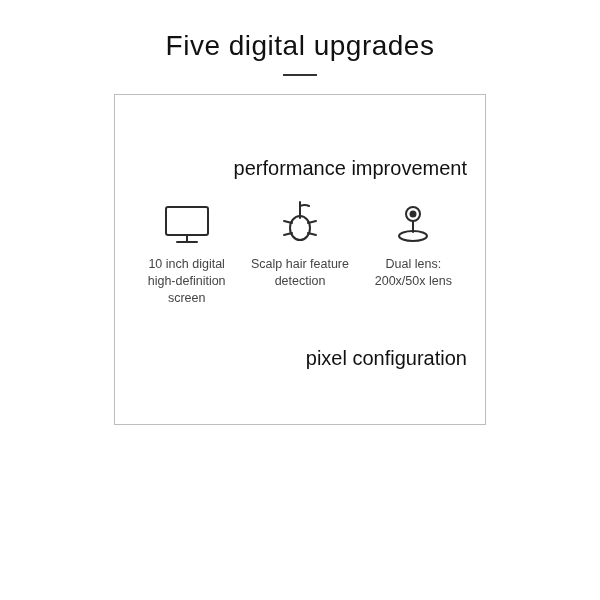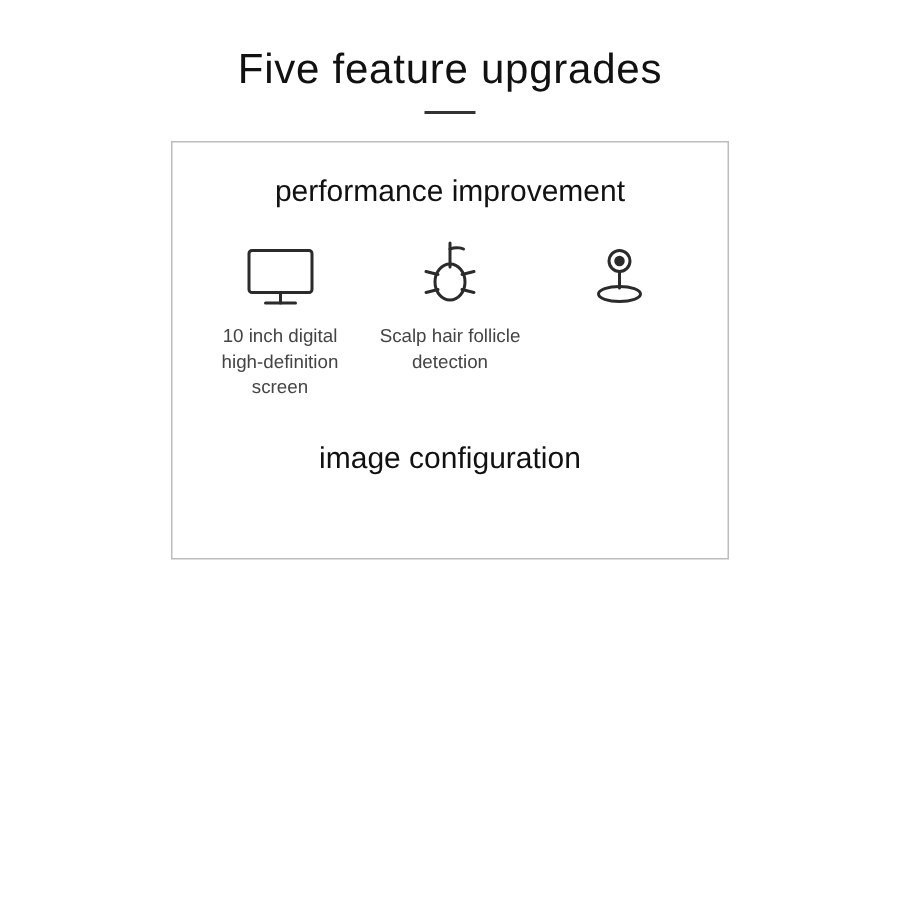--- a/index.html
+++ b/index.html
@@ -23,25 +23,26 @@
     background: #333;
     margin: 12px auto 18px auto;
   }
   .card {
     width: 372px;
     margin: 0 auto;
     border: 1px solid #bdbdbd;
     padding: 22px 18px 28px 18px;
   }
   .section-heading {
-    text-align: center;
+    text-align: right;
     font-size: 20px;
     font-weight: 400;
     color: #111;
     margin-bottom: 18px;
+    margin-top: 40px;
   }
   .row {
     display: flex;
     justify-content: space-around;
     align-items: flex-start;
     gap: 6px;
     margin-bottom: 28px;
   }
   .row.two {
     justify-content: space-evenly;
@@ -68,21 +69,21 @@
     color: #444;
     white-space: pre-line;
   }
   svg { stroke: #2b2b2b; stroke-width: 2; fill: none; stroke-linecap: round; stroke-linejoin: round; }
 </style>
 </head>
 <body>
 
 <div class="page">
 
-  <h1 class="title">Five feature upgrades</h1>
+  <h1 class="title">Five digital upgrades</h1>
   <div class="title-underline"></div>
 
   <div class="card">
 
     <h2 class="section-heading">performance improvement</h2>
 
     <div class="row">
 
       <div class="feature">
         <div class="icon-wrap">
@@ -102,38 +103,40 @@
           <svg width="42" height="46" viewBox="0 0 42 46">
             <path d="M21 2 C21 10 21 14 21 18"></path>
             <path d="M21 6 C26 4 30 6 30 6"></path>
             <ellipse cx="21" cy="28" rx="10" ry="12"></ellipse>
             <line x1="5" y1="21" x2="13" y2="23"></line>
             <line x1="37" y1="21" x2="29" y2="23"></line>
             <line x1="5" y1="35" x2="13" y2="33"></line>
             <line x1="37" y1="35" x2="29" y2="33"></line>
           </svg>
         </div>
-        <div class="caption">Scalp hair follicle
+        <div class="caption">Scalp hair feature
 detection</div>
       </div>
 
       <div class="feature">
         <div class="icon-wrap">
           <svg width="44" height="44" viewBox="0 0 44 44">
             <circle cx="22" cy="12" r="7"></circle>
             <circle cx="22" cy="12" r="2.5" fill="#2b2b2b"></circle>
             <line x1="22" y1="19" x2="22" y2="30"></line>
             <ellipse cx="22" cy="34" rx="14" ry="5"></ellipse>
           </svg>
         </div>
+        <div class="caption">Dual lens:
+200x/50x lens</div>
       </div>
 
     </div>
 
-    <h2 class="section-heading">image configuration</h2>
+    <h2 class="section-heading">pixel configuration</h2>
 
     <div class="row two">
 
 
 
     </div>
 
   </div>
 </div>
 

